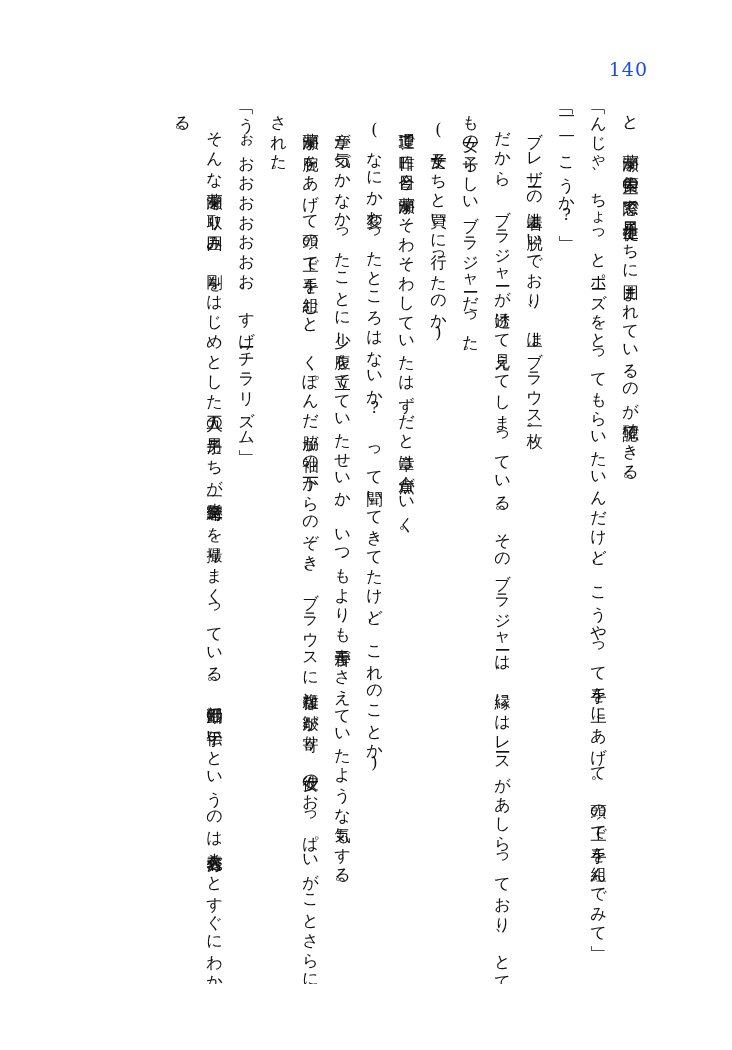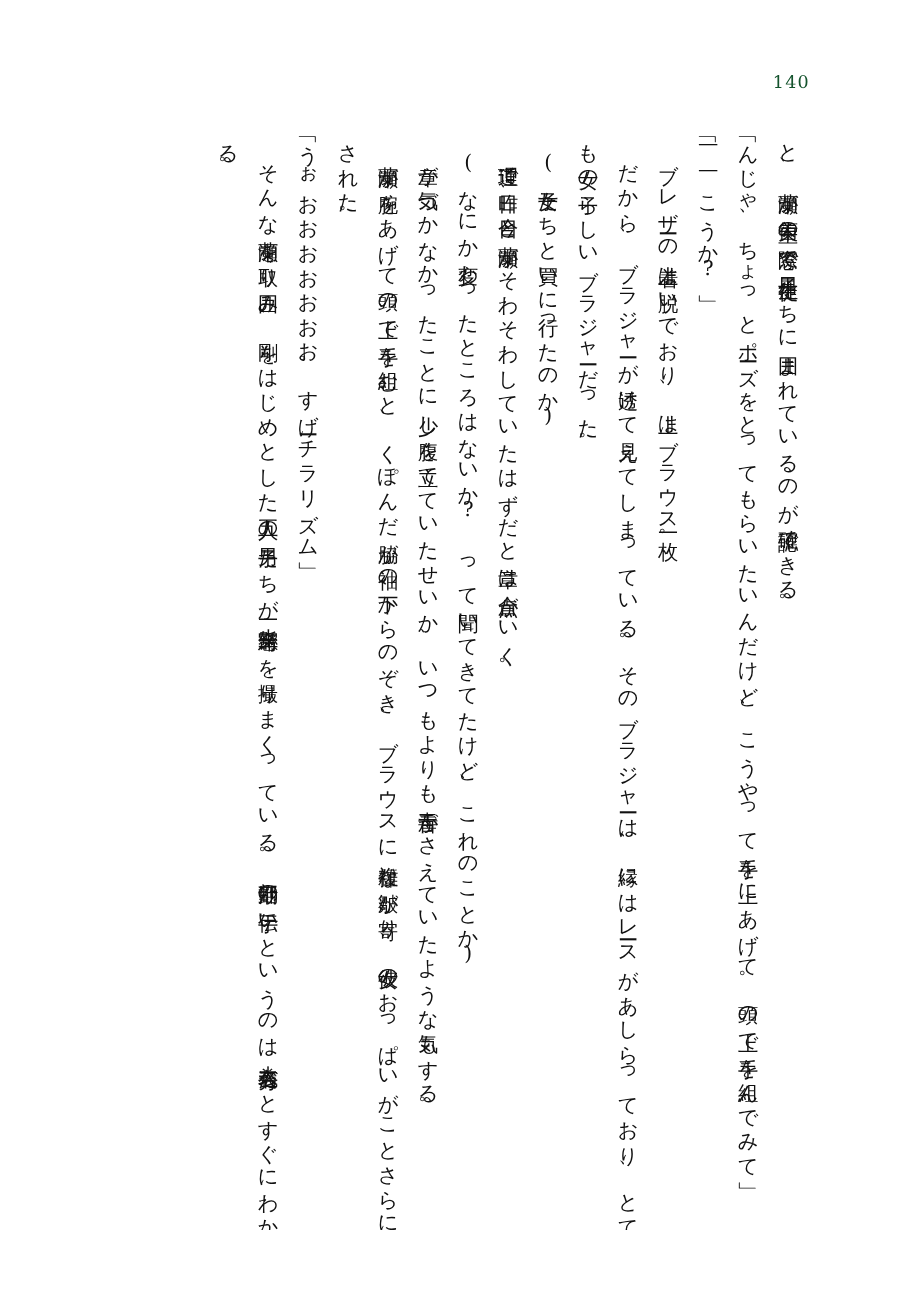--- a/index.html
+++ b/index.html
@@ -17,23 +17,23 @@
   .page {
     position: relative;
     width: 732px;
     height: 1050px;
     background: #ffffff;
   }
   .page-number {
     position: absolute;
     top: 58px;
     right: 84px;
-    font-size: 14px;
+    font-size: 19px;
     letter-spacing: 1px;
-    color: #14532d;
+    color: #1d4ed8;
     font-family: "DejaVu Serif", "Liberation Serif", serif;
   }
   .body-text {
     position: absolute;
     top: 104px;
     right: 86px;
     left: 86px;
     height: 880px;
     writing-mode: vertical-rl;
     -webkit-writing-mode: vertical-rl;

